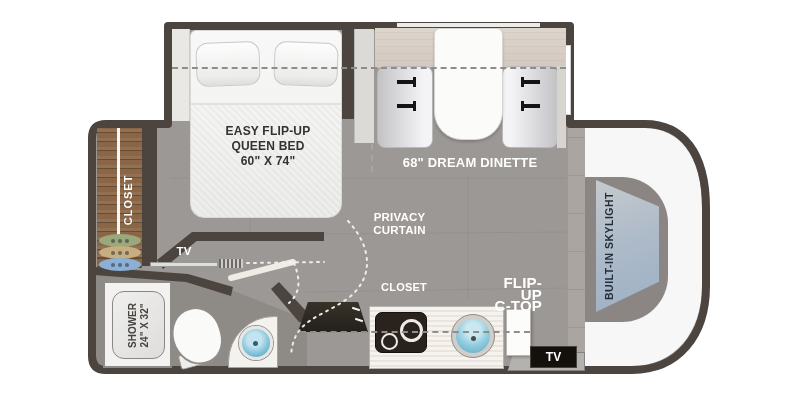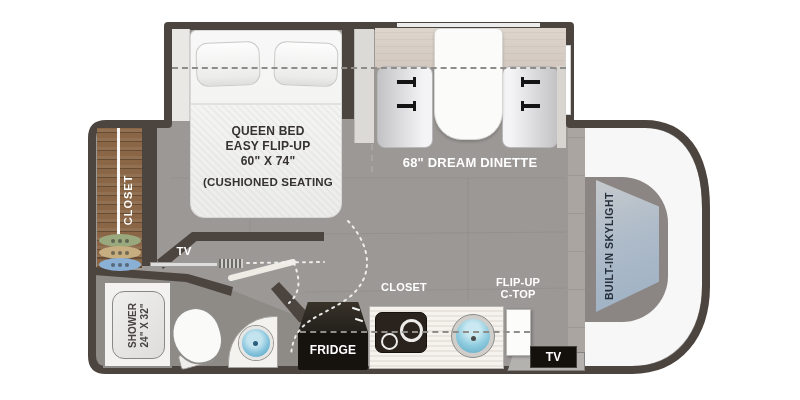--- a/index.html
+++ b/index.html
@@ -192,23 +192,20 @@
   <div class="abs toilet"></div>
   <div class="abs bsink-counter"></div>
   <div class="abs bsink-bowl"></div>
   <div class="abs bsink-dot"></div>
 
   <div class="abs counter"></div>
   <div class="abs fridge-top">
     <span class="ftick" style="right:8px;top:6px;"></span>
       <span class="ftick" style="right:5px;top:17px;"></span>
   </div>
-  <div class="abs fridge-front">
-    <span class="lbl" style="position:static;font-size:12px;">FRIDGE</span>
-  </div>
   <div class="abs cooktop">
     <span class="burner" style="left:5px;top:20px;width:13px;height:13px;"></span>
     <span class="burner" style="left:24px;top:6px;width:17px;height:17px;border-width:3px;"></span>
   </div>
   <div class="abs ksink-outer"></div>
   <div class="abs ksink-inner"></div>
   <div class="abs ksink-dot"></div>
   <div class="abs counter-dash"></div>
   <div class="abs flipup"></div>
 
@@ -233,31 +230,34 @@
     <line x1="231" y1="278" x2="293" y2="262" stroke="#9a9a98" stroke-width="9" stroke-linecap="round"></line>
     <line x1="231" y1="278" x2="293" y2="262" stroke="#efece6" stroke-width="6" stroke-linecap="round"></line>
     <g fill="none" stroke="#f2f2f0" stroke-width="2" stroke-dasharray="2 5" stroke-linecap="round" opacity="0.95">
       <line x1="247" y1="263" x2="324" y2="262"></line>
       <path d="M348 221 C372 247 375 278 347 299 C318 319 293 320 291 356"></path>
       <path d="M294 263 C301 281 300 293 289 303"></path>
     </g>
   </svg>
 
   <div class="lbl dark-lbl" style="left:200px;top:124px;width:136px;font-size:12px;line-height:15px;z-index:7;">
+    <div>EASY FLIP-UP</div>
     <div>QUEEN BED</div>
-    <div>EASY FLIP-UP</div>
     <div>60" X 74"</div>
   </div>
   <div class="lbl dark-lbl" style="left:192px;top:176px;width:152px;font-size:11.5px;line-height:13.5px;z-index:7;">
-    <div>(CUSHIONED SEATING</div>
   </div>
   <div class="lbl" style="left:395px;top:156px;width:150px;font-size:13px;z-index:7;">68" DREAM DINETTE</div>
+  <div class="lbl" style="left:362px;top:211px;width:75px;font-size:11.5px;line-height:12.5px;z-index:7;">
+    <div>PRIVACY</div>
+    <div>CURTAIN</div>
+  </div>
   <div class="lbl" style="left:168px;top:245px;width:32px;font-size:11.5px;z-index:7;">TV</div>
   <div class="abs vwrap" style="left:118px;top:158px;width:22px;height:84px;z-index:7;">
     <span class="vtext lbl" style="position:static;font-size:11px;letter-spacing:1px;">CLOSET</span>
   </div>
   <div class="lbl" style="left:380px;top:282px;width:48px;font-size:11px;z-index:7;">CLOSET</div>
-  <div class="lbl" style="left:494px;top:277px;width:48px;font-size:11px;line-height:11.5px;z-index:7;">
+  <div class="lbl" style="left:494px;top:277px;width:48px;font-size:15px;line-height:11.5px;z-index:7;text-align:right;">
     <div>FLIP-UP</div>
     <div>C-TOP</div>
   </div>
 
 </div>
 
 </body></html>

